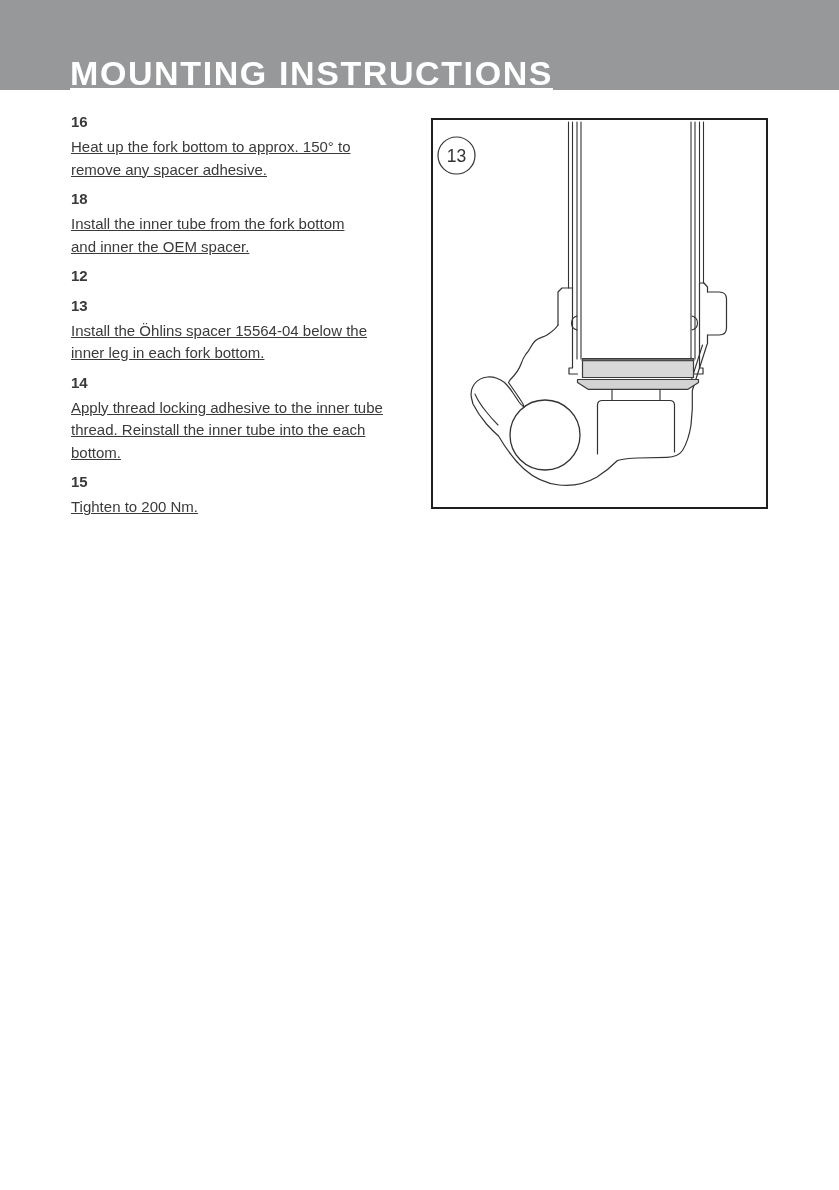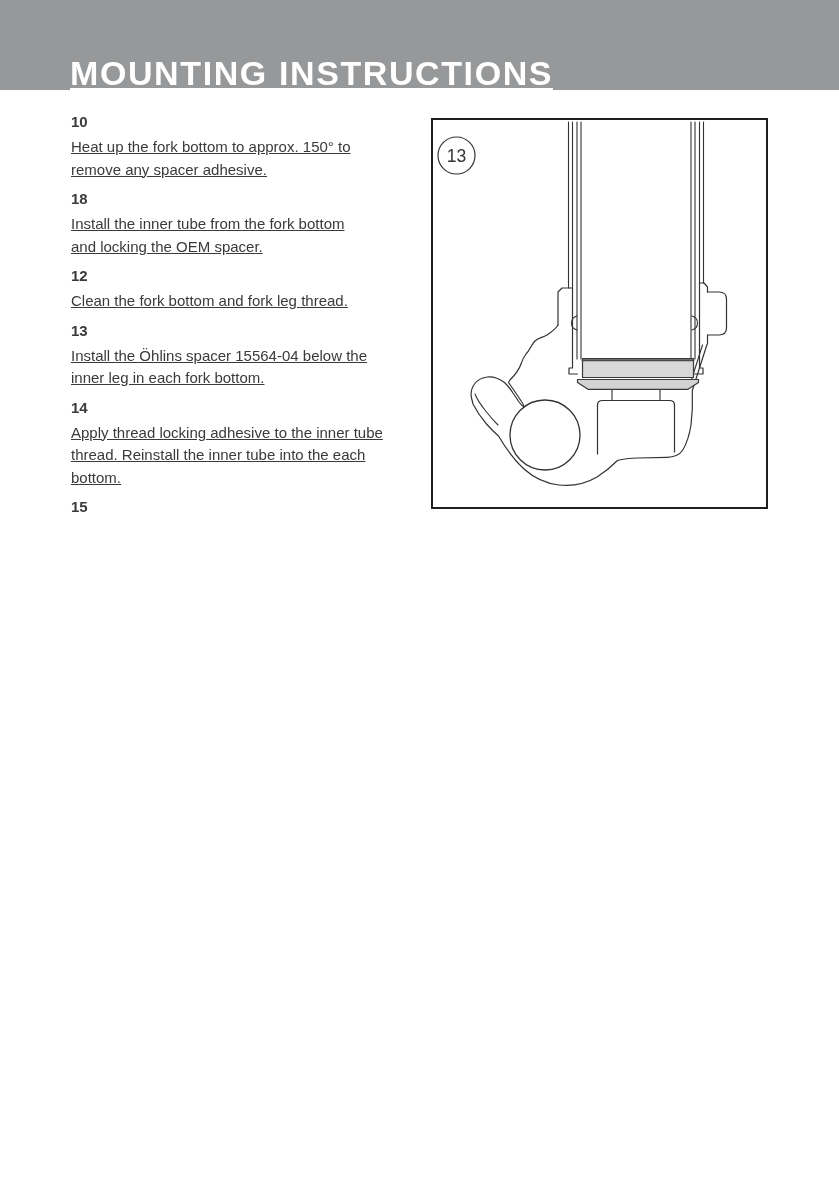--- a/index.html
+++ b/index.html
@@ -34,46 +34,46 @@
 <div class="page">
 
   <header class="header">
     <h1 class="title">MOUNTING INSTRUCTIONS</h1>
   </header>
 
   <main>
 
     <section class="steps">
       <div class="step">
-        <div class="num">10</div>
+        <div class="num">16</div>
         <div class="line">Heat up the fork bottom to approx. 150° to</div>
         <div class="line">remove any spacer adhesive.</div>
       </div>
       <div class="step">
         <div class="num">18</div>
         <div class="line">Install the inner tube from the fork bottom</div>
-        <div class="line">and locking the OEM spacer.</div>
+        <div class="line">and inner the OEM spacer.</div>
       </div>
       <div class="step">
         <div class="num">12</div>
-        <div class="line">Clean the fork bottom and fork leg thread.</div>
       </div>
       <div class="step">
         <div class="num">13</div>
         <div class="line">Install the Öhlins spacer 15564-04 below the</div>
         <div class="line">inner leg in each fork bottom.</div>
       </div>
       <div class="step">
         <div class="num">14</div>
         <div class="line">Apply thread locking adhesive to the inner tube</div>
         <div class="line">thread. Reinstall the inner tube into the each</div>
         <div class="line">bottom.</div>
       </div>
       <div class="step">
         <div class="num">15</div>
+        <div class="line">Tighten to 200 Nm.</div>
       </div>
     </section>
 
     <figure class="diagram">
       <svg viewBox="2 2 333 387" fill="none" stroke="#333333" stroke-linecap="round" stroke-linejoin="round">
 
         <path stroke-width="1.1" d="M137.5,4V170 M141.5,4V170 M146,4V241 M150,4V241
                  M260,4V241 M264,4V241 M268.5,4V165 M272.5,4V165"></path>
 
         <path stroke-width="1.2" d="M141.5,170 L131,170 L127,174 L127,207 M141.5,170 L141.5,250

